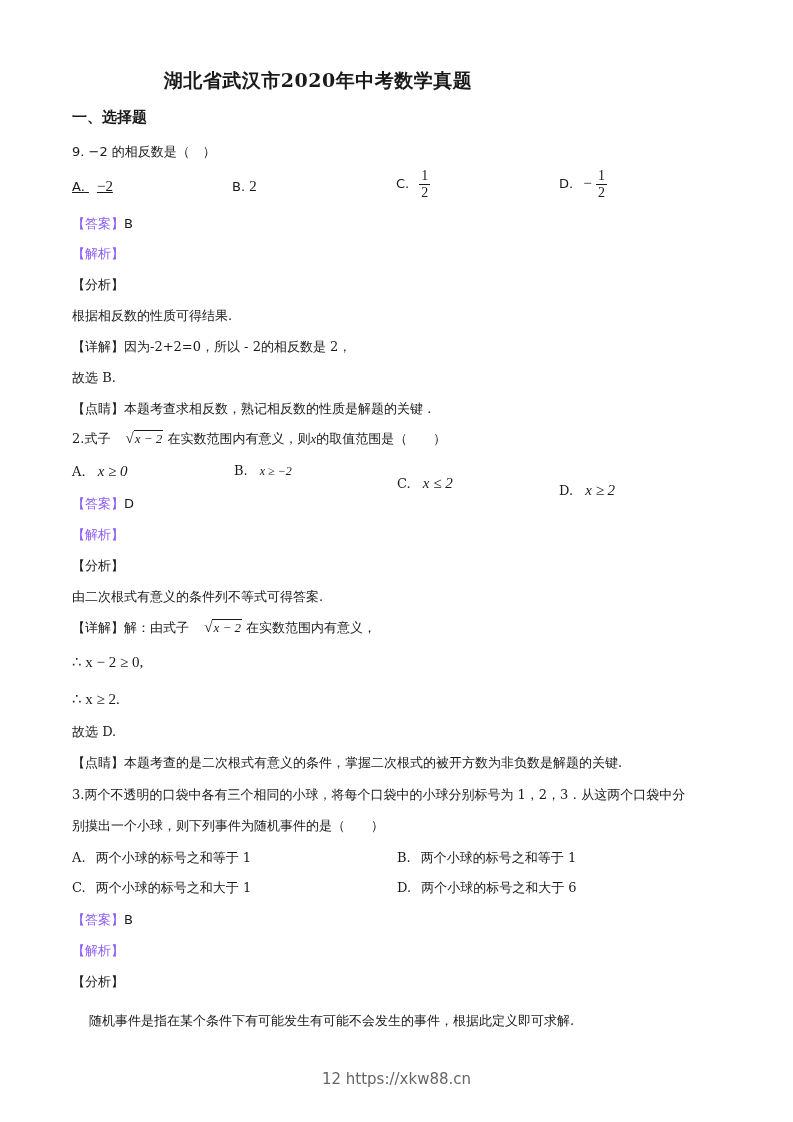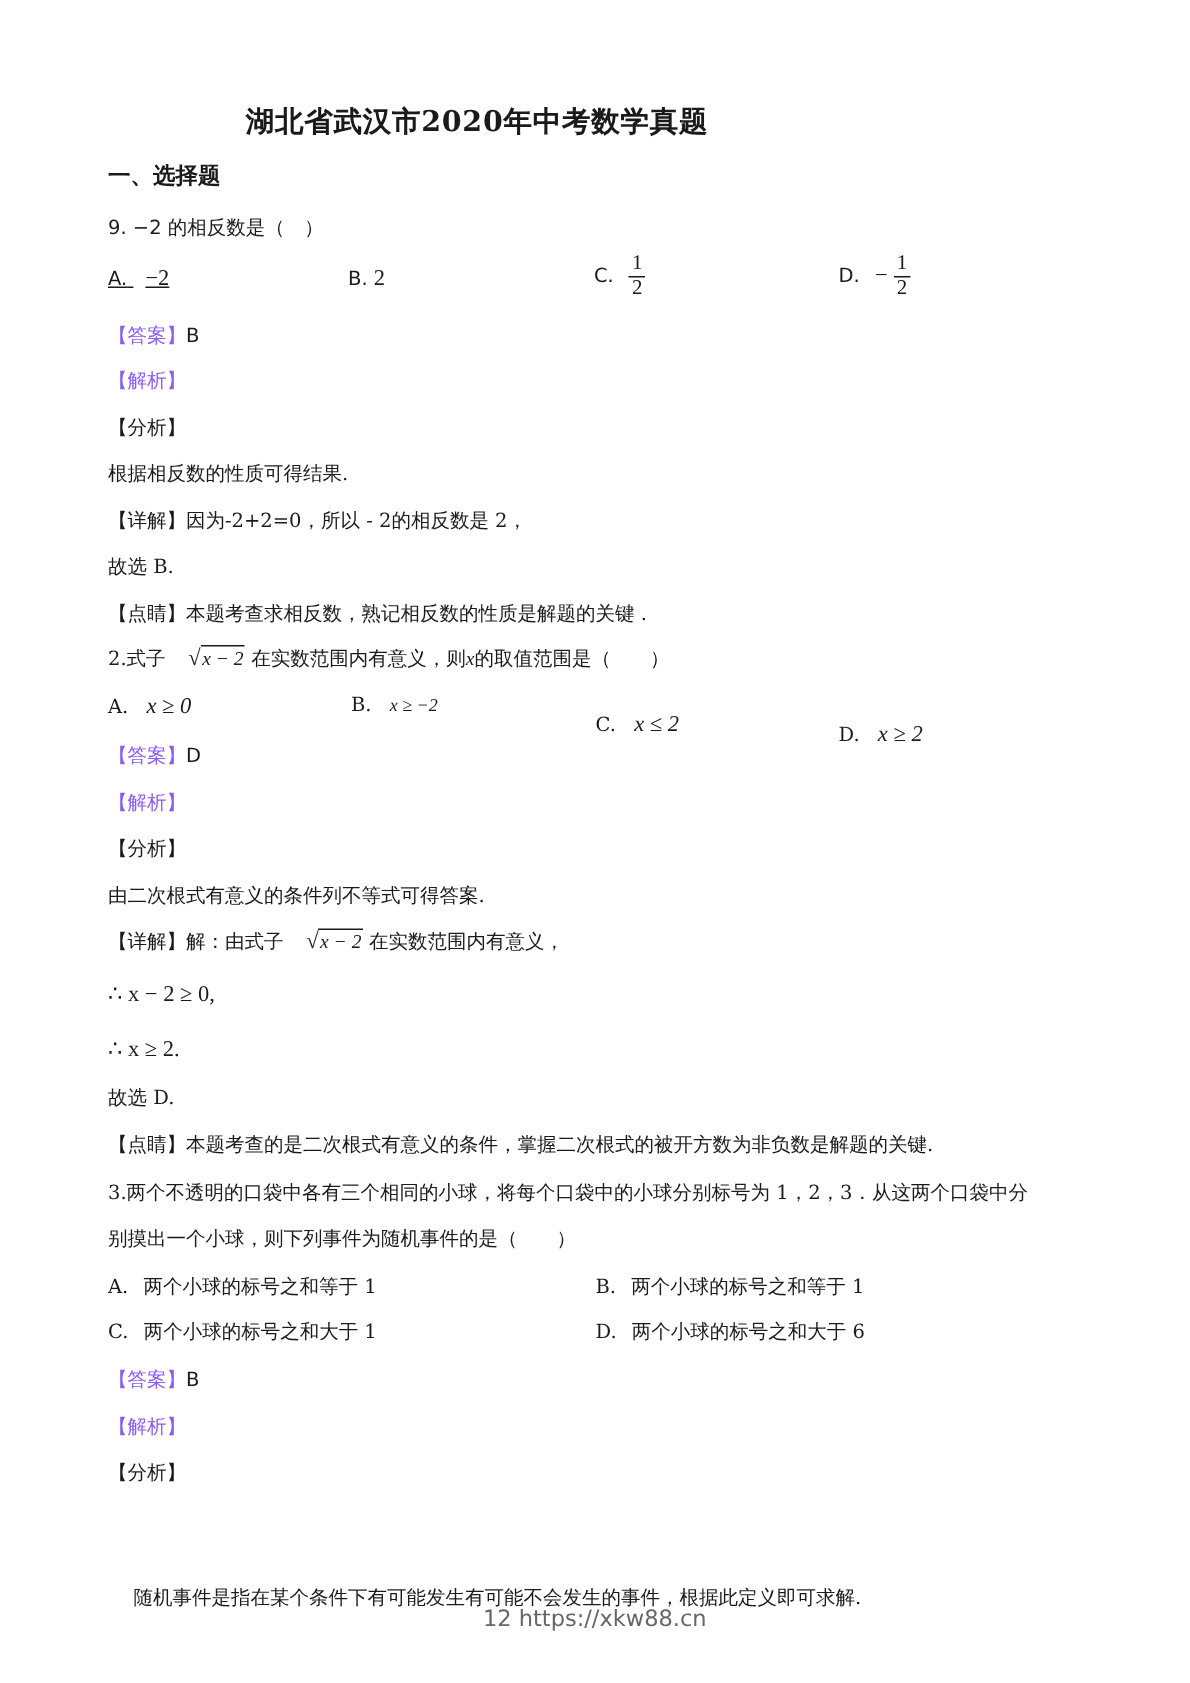--- a/index.html
+++ b/index.html
@@ -133,15 +133,15 @@
 <div class="abs opt" style="left:397px; top:879px;">
   <span>D.</span>
   <span style="margin-left:6px;">两个小球的标号之和大于 6</span>
 </div>
 
 <div class="abs line sans" style="top:911px;">
   <span class="tag-blue">【答案】</span><span>B</span>
 </div>
 <div class="abs line sans tag-blue" style="top:942px;">【解析】</div>
 <div class="abs line sans" style="top:973px;">【分析】</div>
-<div class="abs line" style="top:1056px;padding-left:17px;">随机事件是指在某个条件下有可能发生有可能不会发生的事件，根据此定义即可求解.</div>
+<div class="abs line" style="top:1012px;padding-left:17px;">随机事件是指在某个条件下有可能发生有可能不会发生的事件，根据此定义即可求解.</div>
 
 <div class="abs footer">12 https://xkw88.cn</div>
 
 </body></html>

